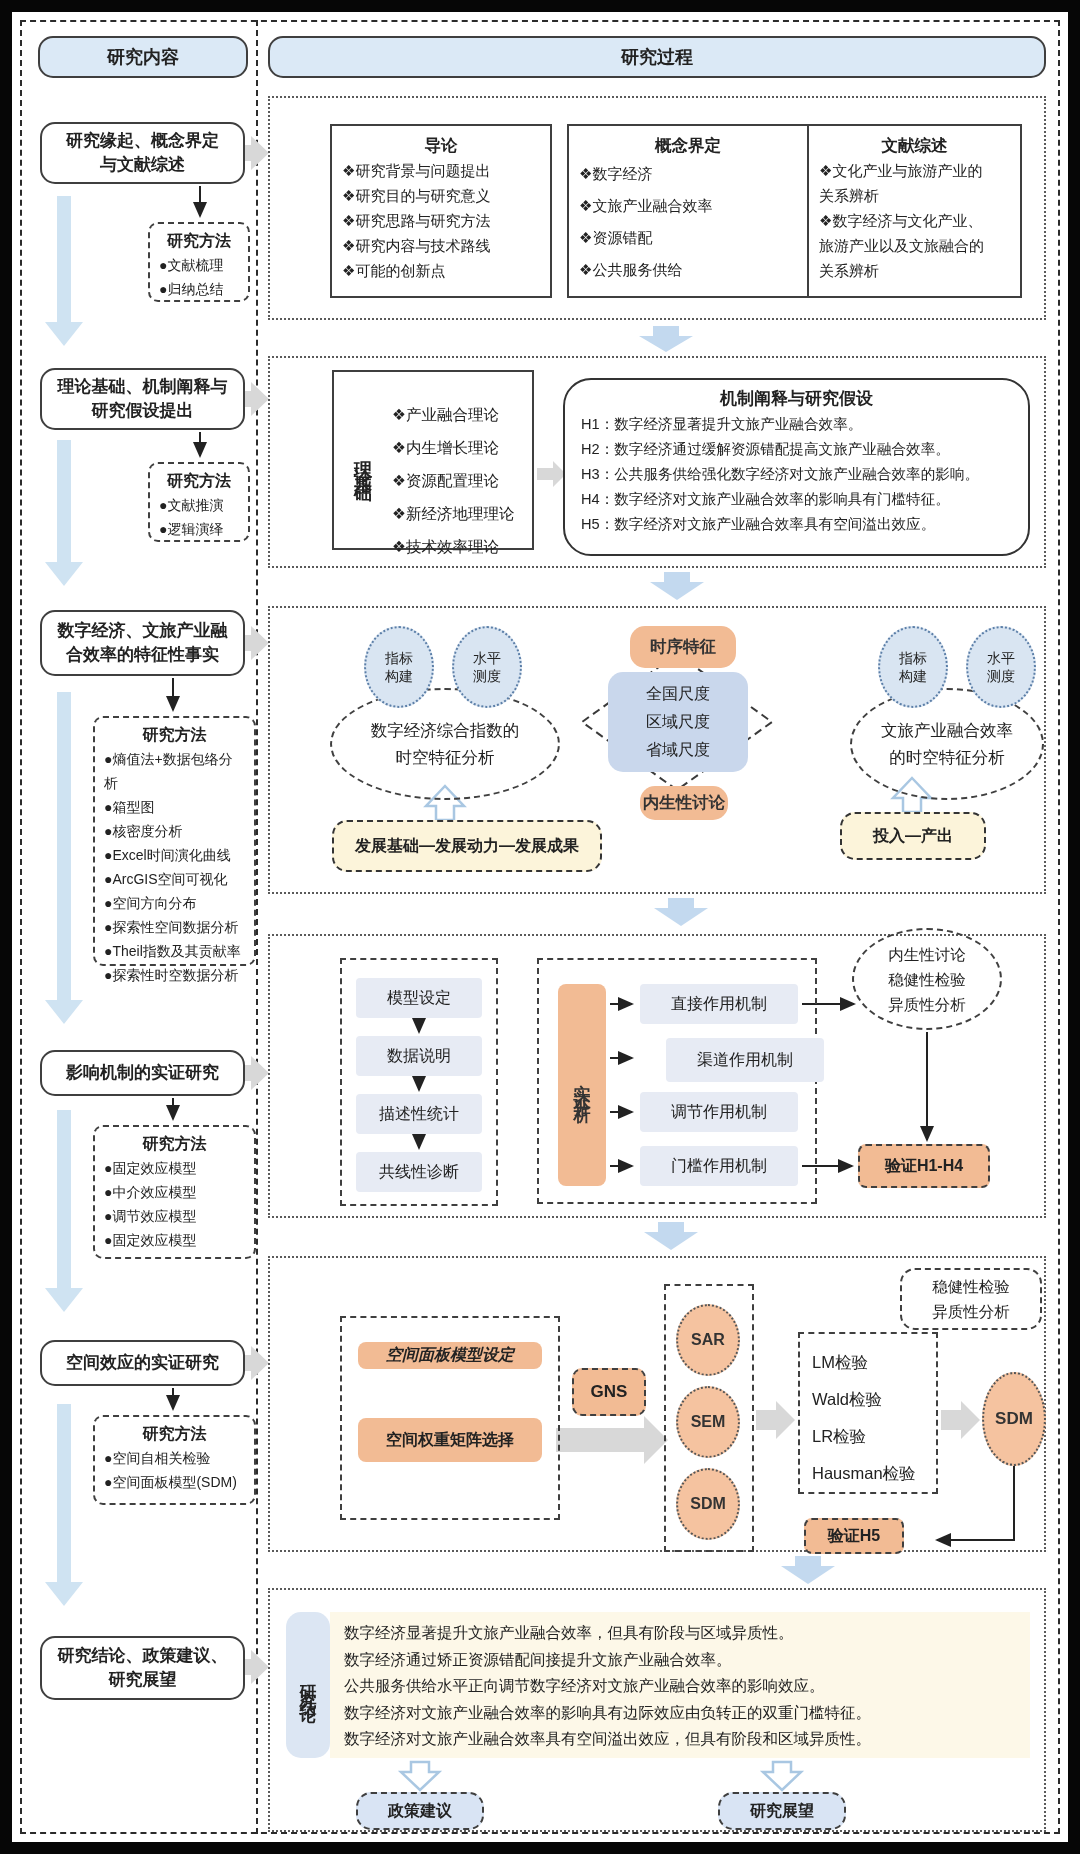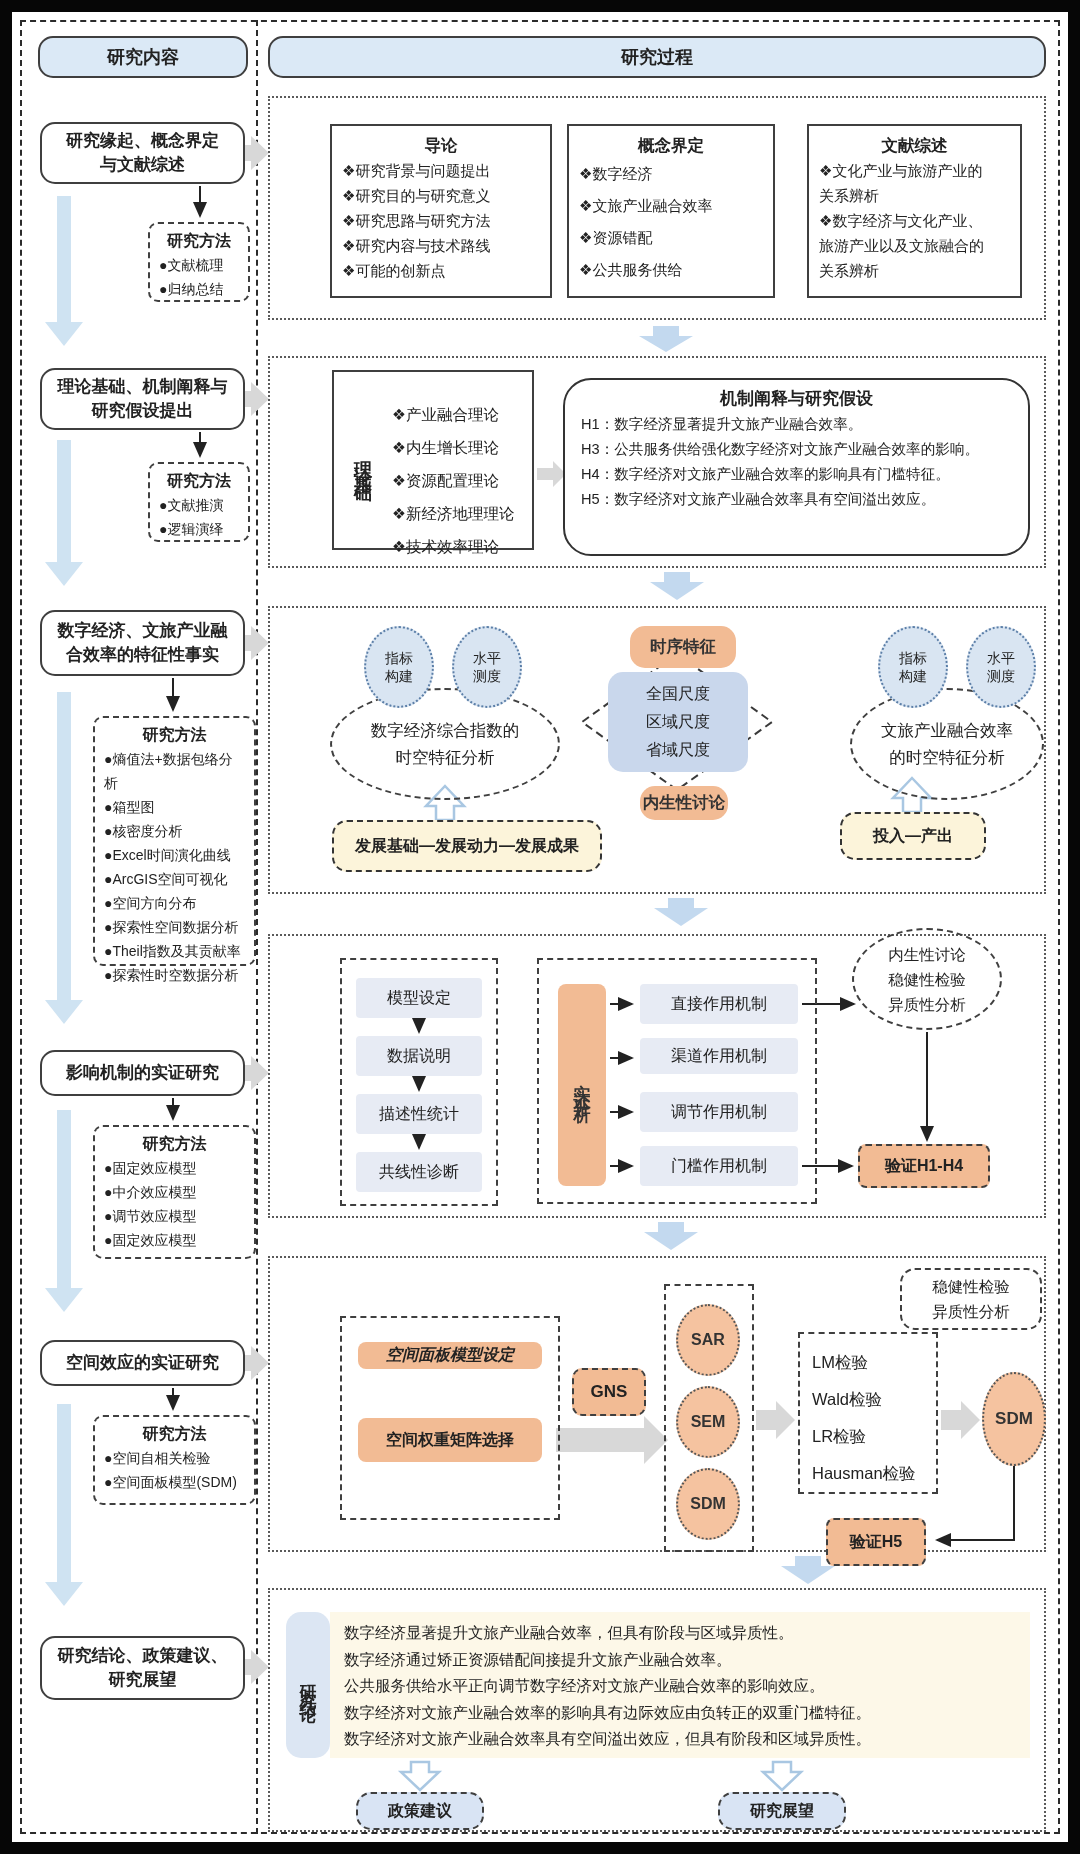--- a/index.html
+++ b/index.html
@@ -179,21 +179,21 @@
 
 <div class="abs dot-container" style="left:268px;top:96px;width:778px;height:224px;"></div>
 <div class="abs s1-box" style="left:330px;top:124px;width:222px;height:174px;">
   <div class="s1-title">导论</div>
   <div class="s1-item">❖研究背景与问题提出</div>
   <div class="s1-item">❖研究目的与研究意义</div>
   <div class="s1-item">❖研究思路与研究方法</div>
   <div class="s1-item">❖研究内容与技术路线</div>
   <div class="s1-item">❖可能的创新点</div>
 </div>
-<div class="abs s1-box" style="left:567px;top:124px;width:208px;height:174px;">
+<div class="abs s1-box" style="left:567px;top:124px;width:242px;height:174px;">
   <div class="s1-title">概念界定</div>
   <div class="s1-item" style="line-height:32px;">❖数字经济</div>
   <div class="s1-item" style="line-height:32px;">❖文旅产业融合效率</div>
   <div class="s1-item" style="line-height:32px;">❖资源错配</div>
   <div class="s1-item" style="line-height:32px;">❖公共服务供给</div>
 </div>
 <div class="abs s1-box" style="left:807px;top:124px;width:215px;height:174px;">
   <div class="s1-title">文献综述</div>
   <div class="s1-item pre">❖文化产业与旅游产业的
 关系辨析</div>
@@ -209,20 +209,21 @@
     <div class="theory-item">❖产业融合理论</div>
     <div class="theory-item">❖内生增长理论</div>
     <div class="theory-item">❖资源配置理论</div>
     <div class="theory-item">❖新经济地理理论</div>
     <div class="theory-item">❖技术效率理论</div>
   </div>
 </div>
 <div class="abs round-box" style="left:563px;top:378px;width:467px;height:178px;">
   <div style="font-weight:bold;font-size:17px;text-align:center;line-height:26px;">机制阐释与研究假设</div>
   <div class="hyp-line">H1：数字经济显著提升文旅产业融合效率。</div>
+  <div class="hyp-line">H2：数字经济通过缓解资源错配提高文旅产业融合效率。</div>
   <div class="hyp-line">H3：公共服务供给强化数字经济对文旅产业融合效率的影响。</div>
   <div class="hyp-line">H4：数字经济对文旅产业融合效率的影响具有门槛特征。</div>
   <div class="hyp-line">H5：数字经济对文旅产业融合效率具有空间溢出效应。</div>
 </div>
 
 <div class="abs dot-container" style="left:268px;top:606px;width:778px;height:288px;"></div>
 <div class="abs big-ellipse center pre" style="left:330px;top:688px;width:230px;height:112px;"><span>数字经济综合指数的
 时空特征分析</span></div>
 <div class="abs big-ellipse center pre" style="left:850px;top:688px;width:194px;height:112px;"><span>文旅产业融合效率
 的时空特征分析</span></div>
@@ -264,21 +265,21 @@
 <div class="abs blue-step center" style="left:356px;top:1152px;width:126px;height:40px;">
     <span>共线性诊断</span>
   </div>
 <div class="abs dash-frame" style="left:537px;top:958px;width:280px;height:246px;"></div>
 <div class="abs orange-vert vert center" style="left:558px;top:984px;width:48px;height:202px;">
     <span>实证分析</span>
   </div>
 <div class="abs blue-step center" style="left:640px;top:984px;width:158px;height:40px;">
     <span>直接作用机制</span>
   </div>
-<div class="abs blue-step center" style="left:640px;top:1038px;width:158px;height:36px;text-align:right;">
+<div class="abs blue-step center" style="left:666px;top:1038px;width:158px;height:44px;text-align:right;">
     <span>渠道作用机制</span>
   </div>
 <div class="abs blue-step center" style="left:640px;top:1092px;width:158px;height:40px;">
     <span>调节作用机制</span>
   </div>
 <div class="abs blue-step center" style="left:640px;top:1146px;width:158px;height:40px;">
     <span>门槛作用机制</span>
   </div>
 <div class="abs check-ellipse center pre" style="left:852px;top:928px;width:150px;height:102px;"><span>内生性讨论
 稳健性检验
@@ -312,21 +313,21 @@
   </div>
 <div class="abs tests-box" style="left:798px;top:1332px;width:140px;height:162px;">
   <div class="test-line">LM检验</div>
   <div class="test-line">Wald检验</div>
   <div class="test-line">LR检验</div>
   <div class="test-line">Hausman检验</div>
 </div>
 <div class="abs model-circle center" style="left:982px;top:1372px;width:64px;height:94px;font-size:17px;">
     <span>SDM</span>
   </div>
-<div class="abs verify center" style="left:826px;top:1518px;width:100px;height:48px;">
+<div class="abs verify center" style="left:804px;top:1518px;width:100px;height:36px;">
     <span>验证H5</span>
   </div>
 
 <div class="abs dot-container" style="left:268px;top:1588px;width:778px;height:244px;"></div>
 <div class="abs concl-label vert center" style="left:286px;top:1612px;width:44px;height:146px;">
     <span>研究结论</span>
   </div>
 <div class="abs concl-box" style="left:330px;top:1612px;width:700px;height:146px;">
   <div class="concl-line">数字经济显著提升文旅产业融合效率，但具有阶段与区域异质性。</div>
   <div class="concl-line">数字经济通过矫正资源错配间接提升文旅产业融合效率。</div>

